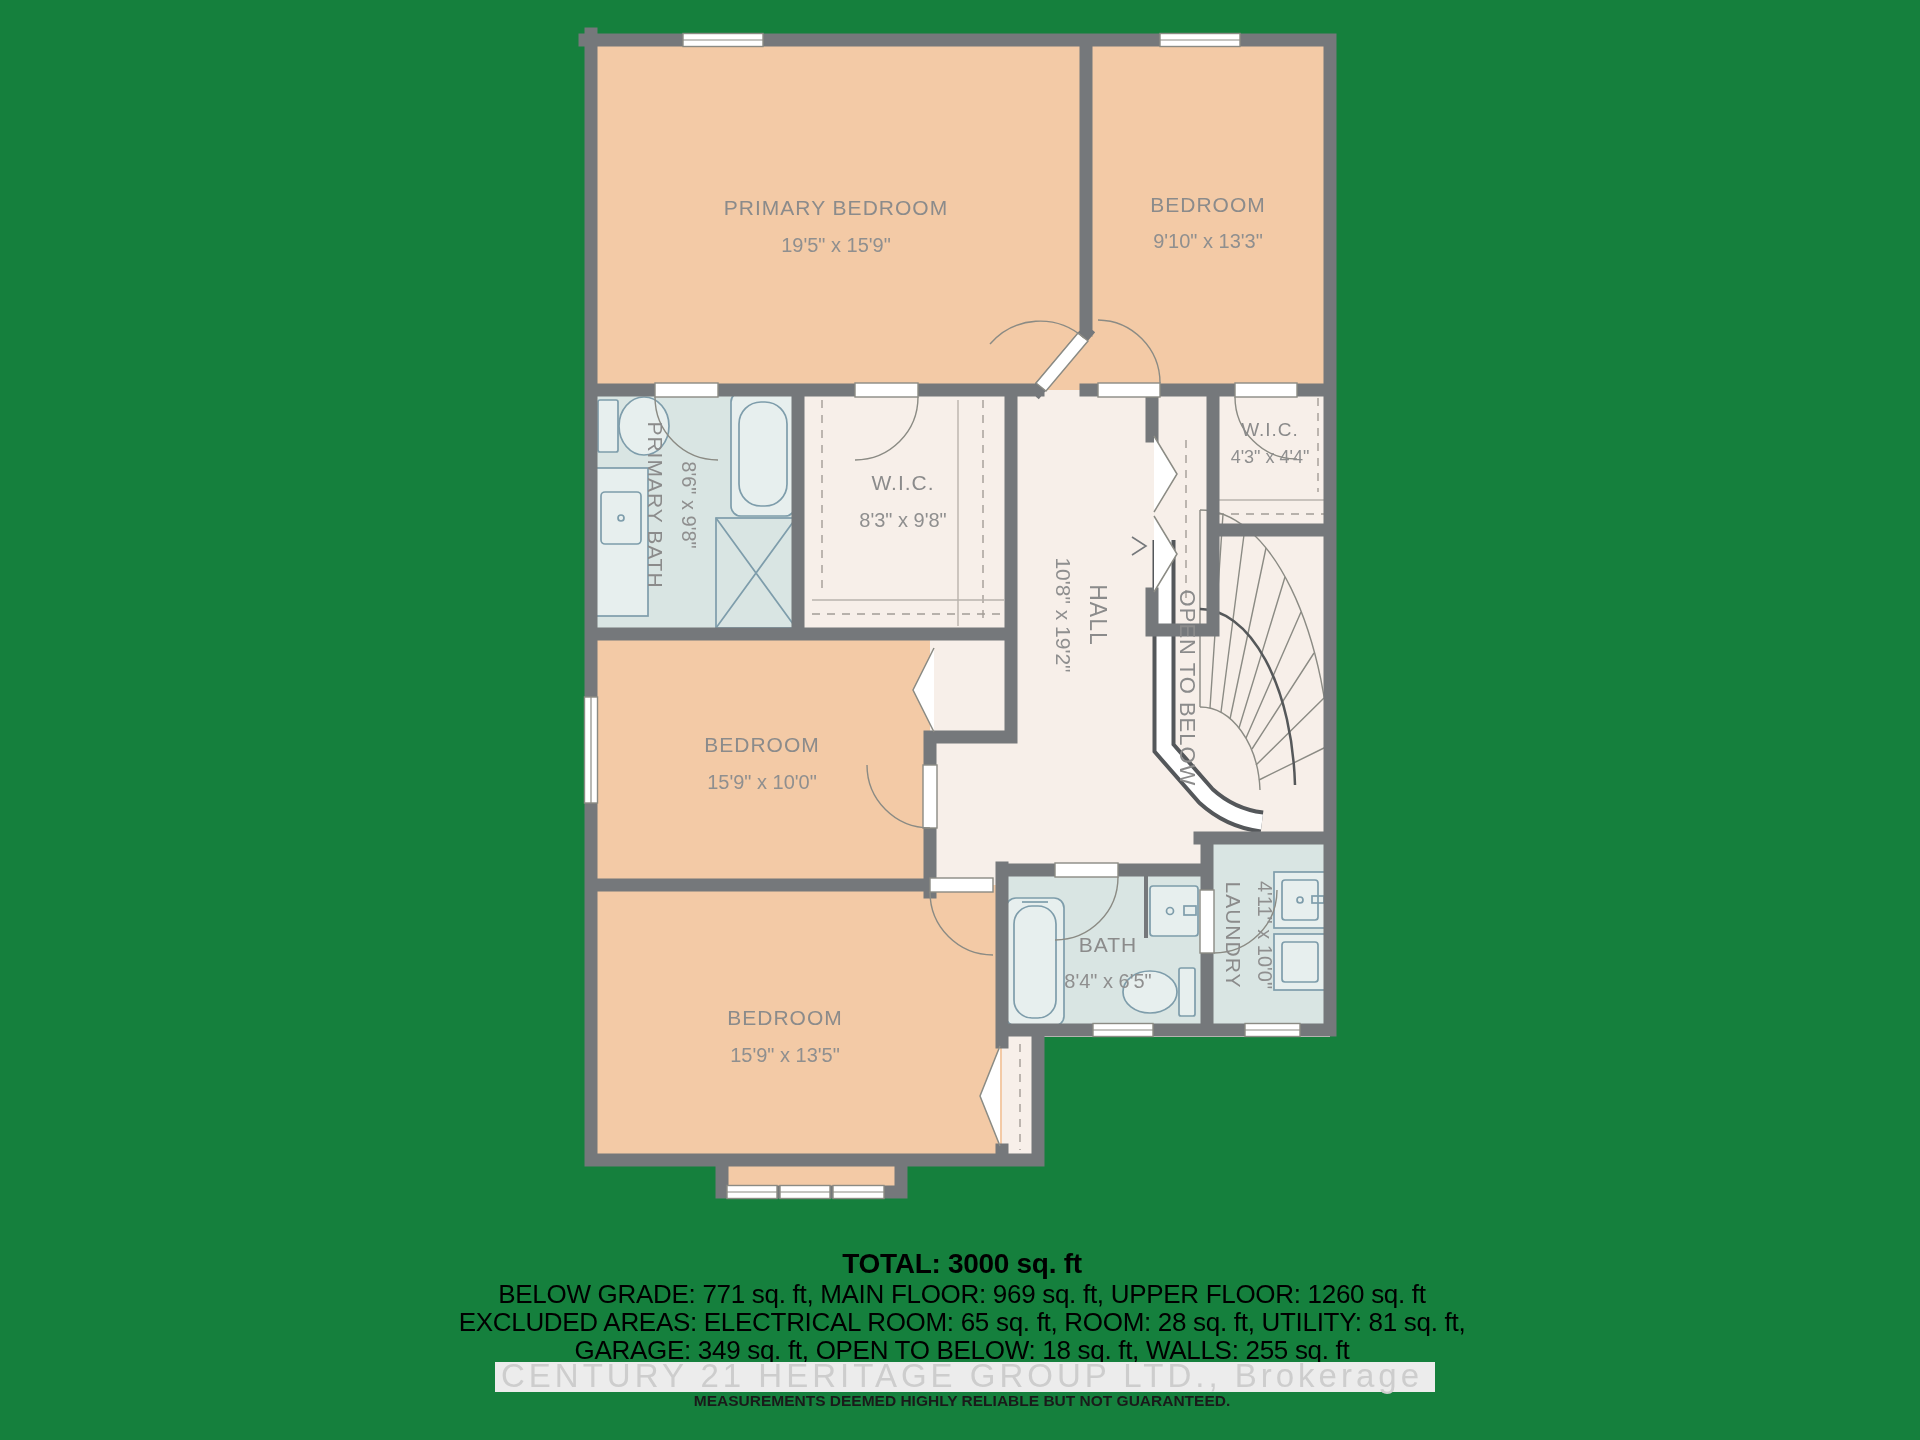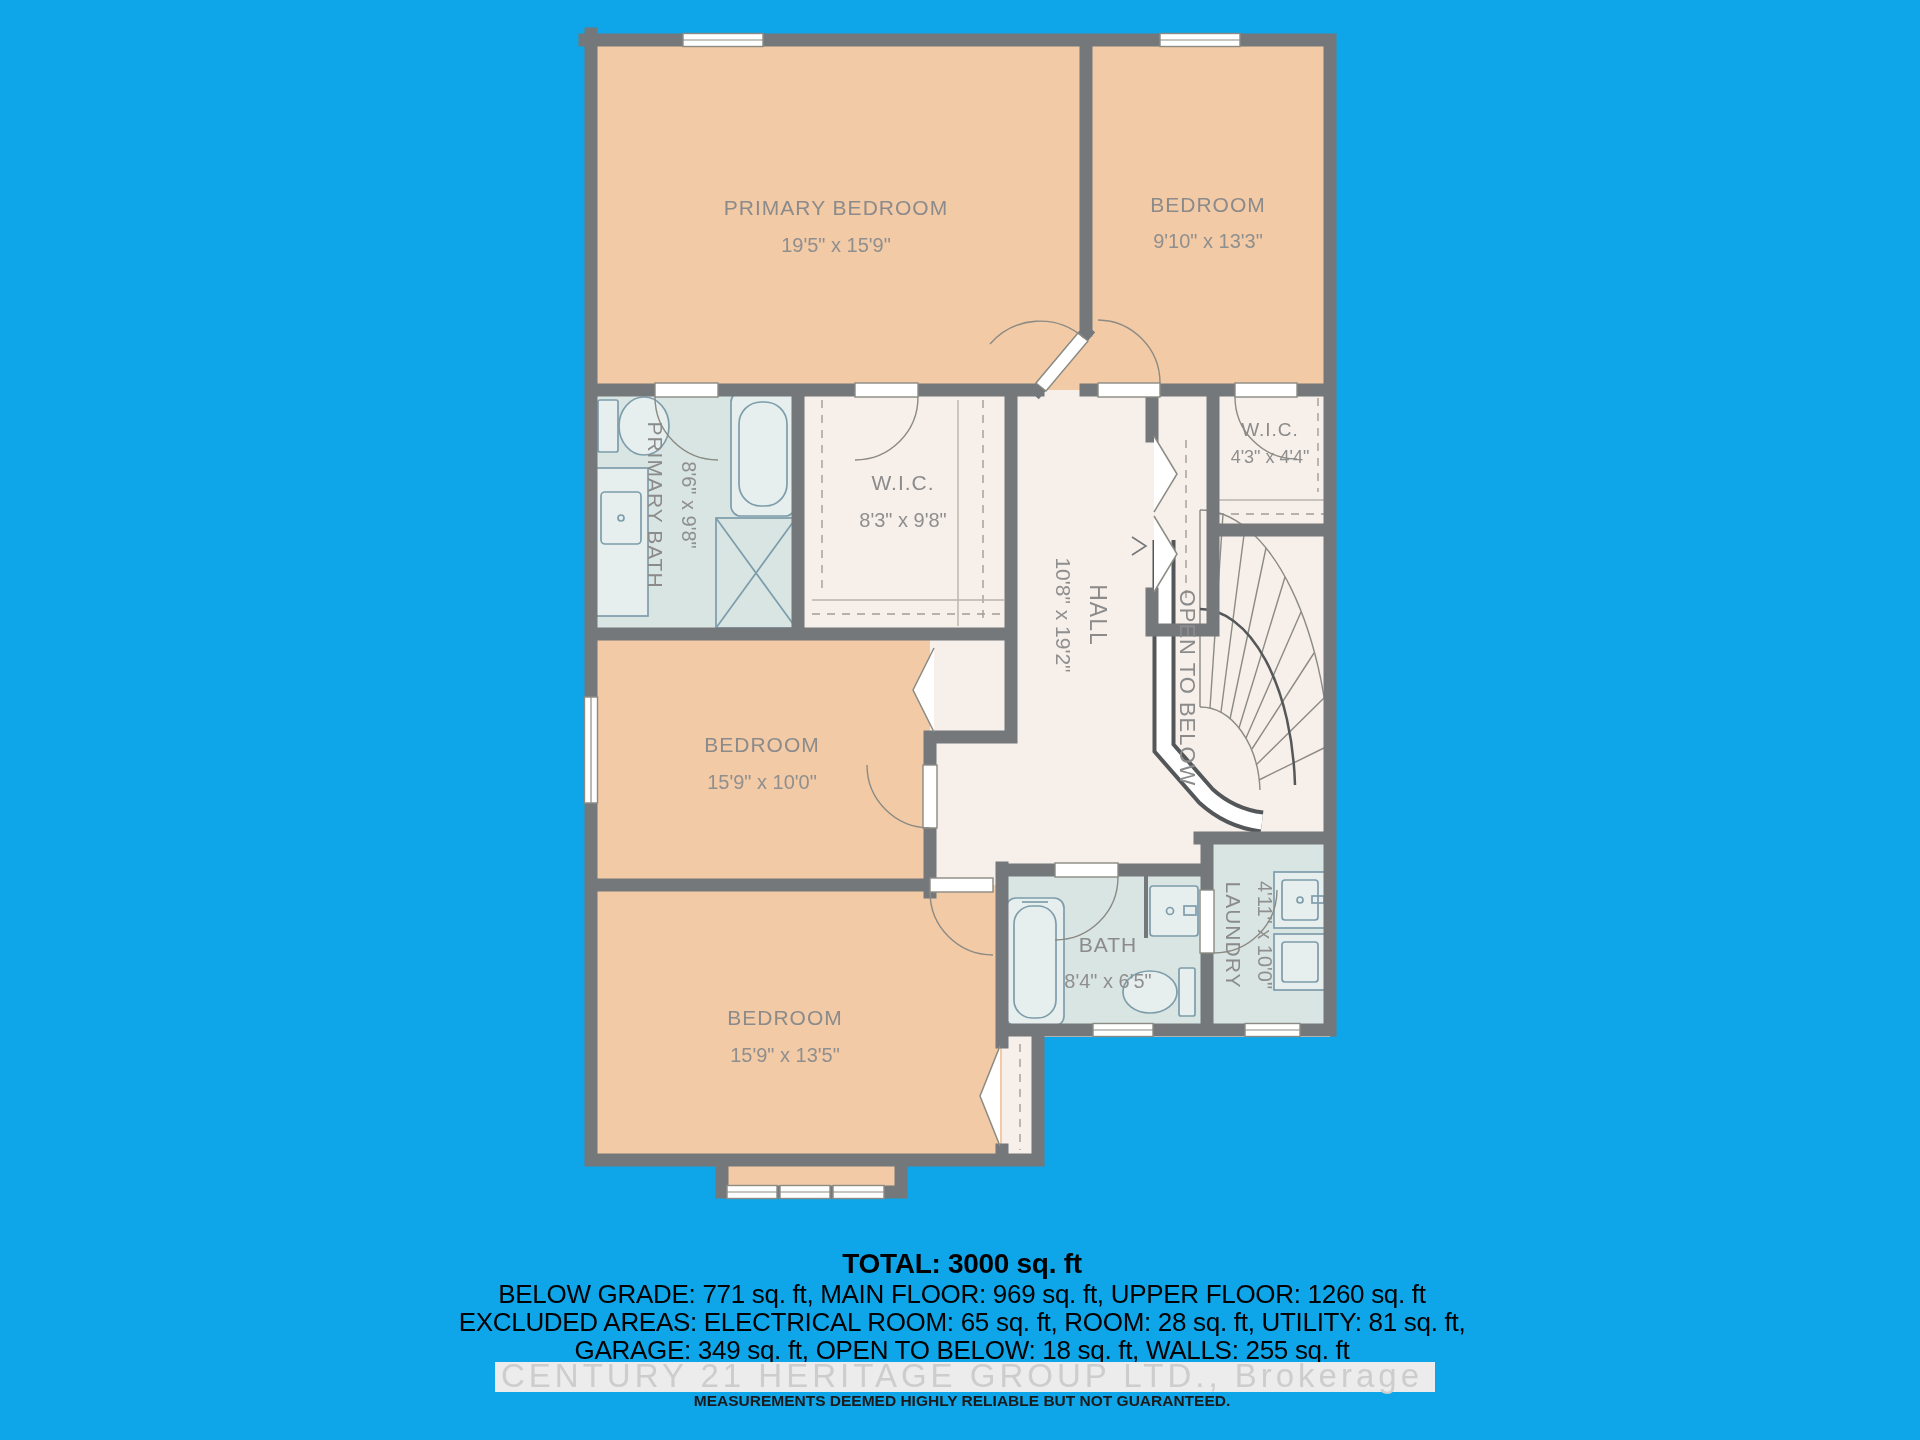--- a/index.html
+++ b/index.html
@@ -1,16 +1,16 @@
 <!DOCTYPE html>
 <html><head>
 <meta charset="utf-8">
 <style>
   html,body{margin:0;padding:0;background:#ffffff;}
-  #stage{position:relative;width:1920px;height:1440px;background:#0ea5e9;overflow:hidden;
+  #stage{position:relative;width:1920px;height:1440px;background:#15803d;overflow:hidden;
          font-family:"Liberation Sans", sans-serif;}
   svg{display:block;}
   text{font-family:"Liberation Sans", sans-serif;}
   .room-label{fill:#8b8b8b;letter-spacing:1px;}
   .room-dims{fill:#8f8f8f;}
   .wall{stroke:#75787b;stroke-width:13;fill:none;stroke-linecap:square;}
   .wall-thin{stroke:#75787b;stroke-width:4;fill:none;}
   .win{fill:#ffffff;stroke:#8b8b84;stroke-width:1.4;}
   .winline{stroke:#8b8b84;stroke-width:1.2;fill:none;}
   .leaf{fill:#ffffff;stroke:#8b8b84;stroke-width:1.4;}

